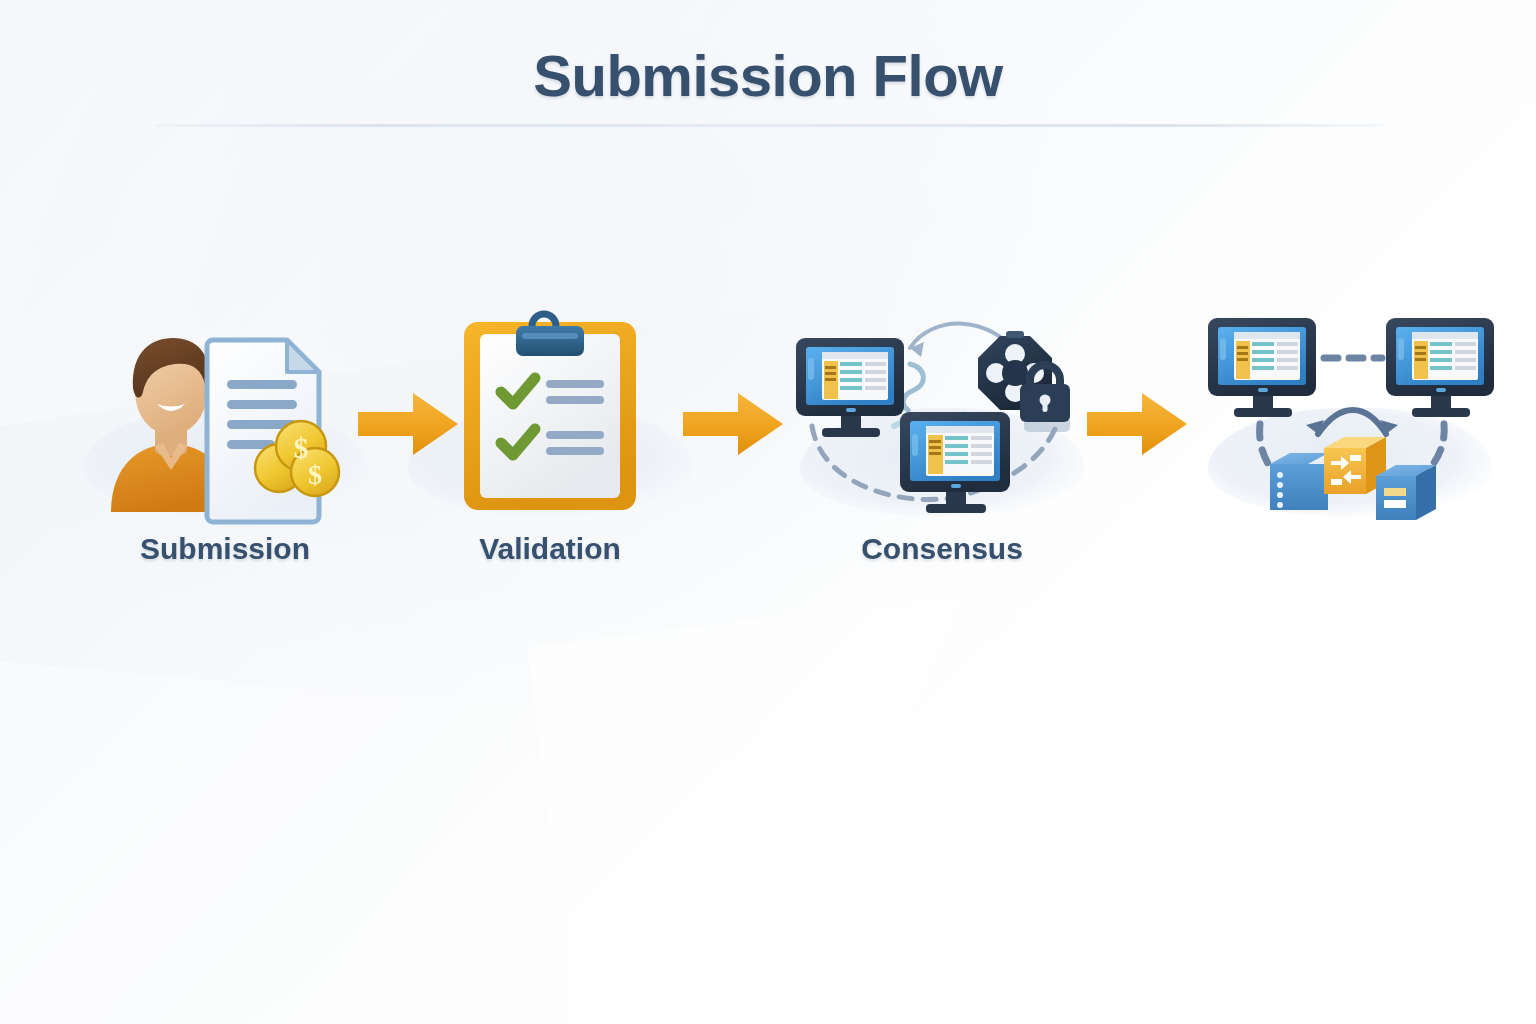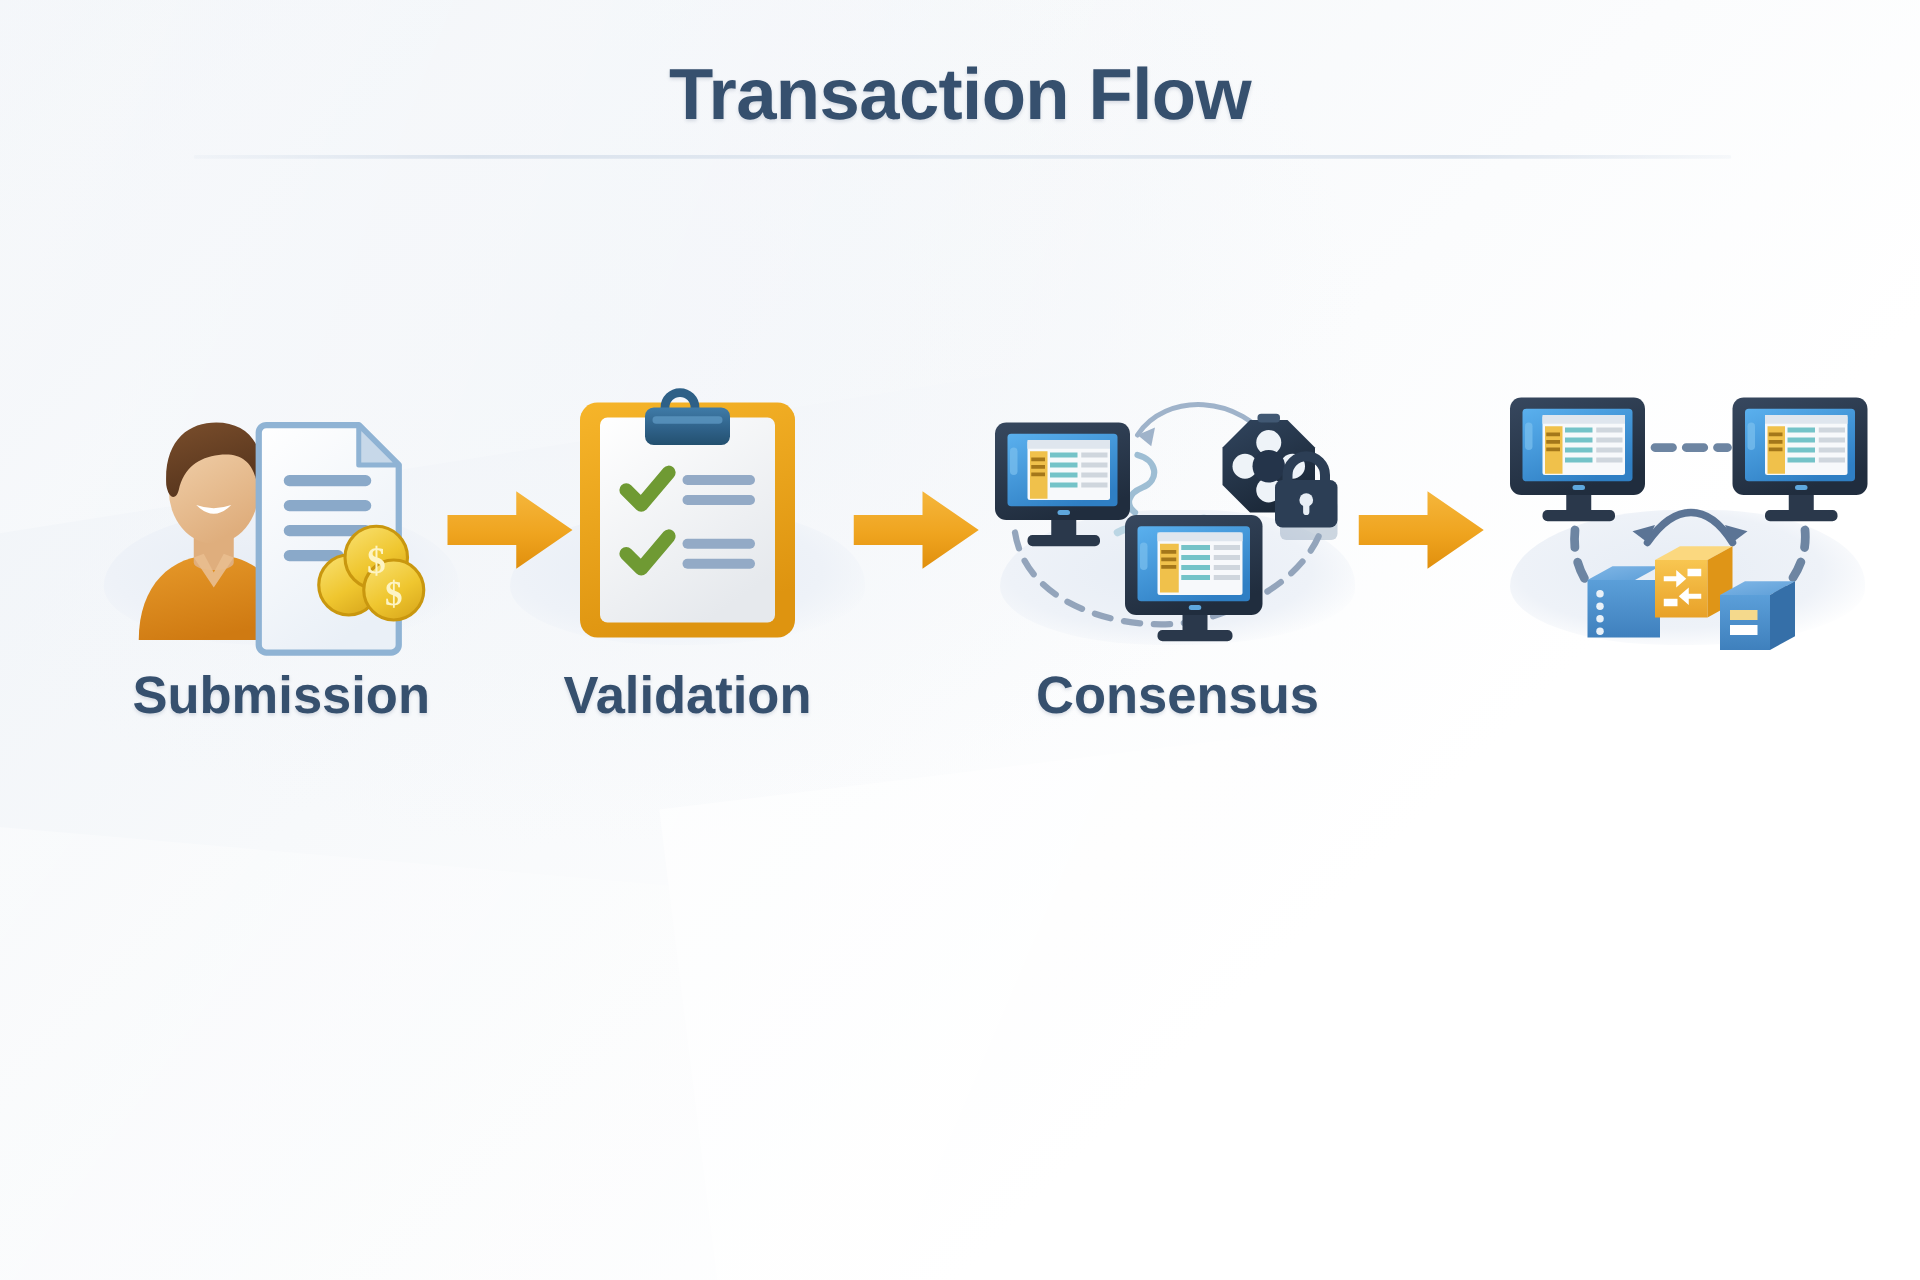--- a/index.html
+++ b/index.html
@@ -88,21 +88,21 @@
     height: 108px;
     border-radius: 50% 46% 52% 48% / 60% 58% 44% 46%;
     background: radial-gradient(ellipse at 45% 45%, #e7edf5 0%, #eef2f8 55%, rgba(238,242,248,0) 78%);
   }
   .step .label {
     position: absolute;
     left: 0;
     top: 232px;
     width: 300px;
     text-align: center;
-    font-size: 42px;
+    font-size: 30px;
     font-weight: bold;
     color: #36506e;
     text-shadow: 0 2px 3px rgba(60,80,110,0.18);
   }
 
   #step-1 { left: 75px; }
   #step-2 { left: 400px; }
   #step-3 { left: 792px; }
   #step-4 { left: 1200px; }
 
@@ -121,21 +121,21 @@
 </style>
 </head>
 <body>
 
 <div id="canvas">
 
   <div class="bg-streak s1"></div>
   <div class="bg-streak s2"></div>
   <div class="bg-streak s3"></div>
 
-  <div id="title">Transaction Flow</div>
+  <div id="title">Submission Flow</div>
   <div id="title-divider"></div>
 
   <div id="flow">
 
     <div class="step" id="step-1">
       <div class="blob"></div>
       <div class="art">
         <svg width="300" height="220" viewBox="0 0 300 220">
           <defs>
             <linearGradient id="s1-shirt" x1="0" y1="0" x2="0.4" y2="1">

